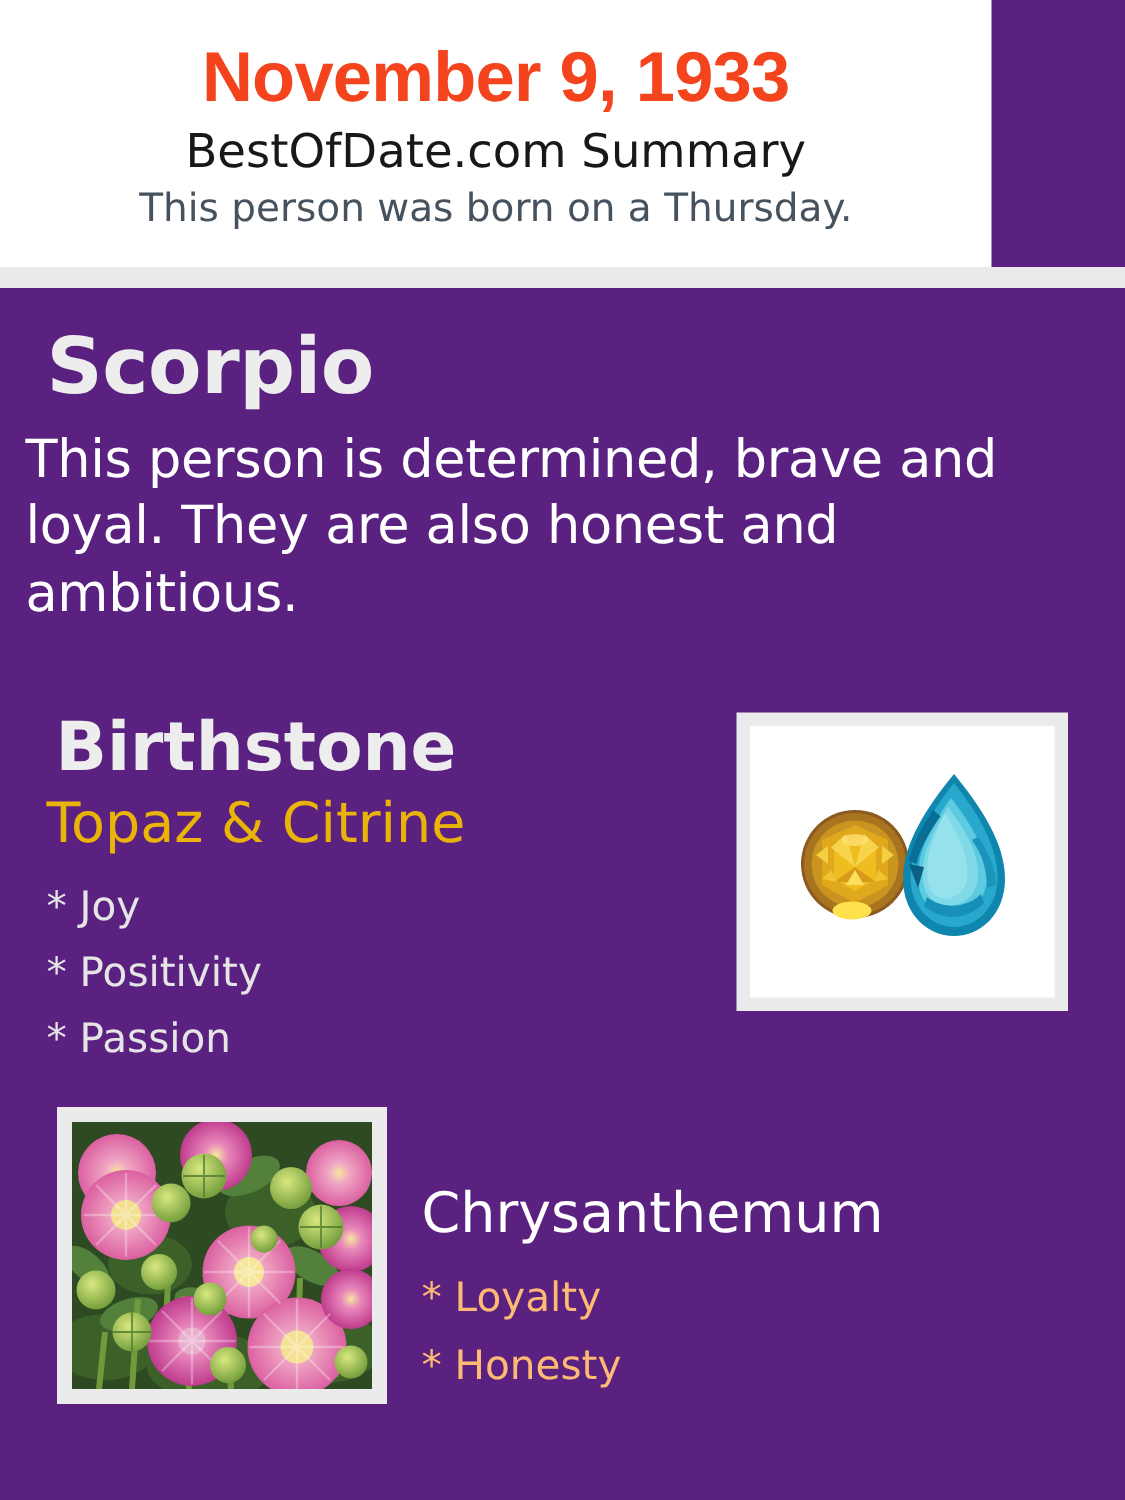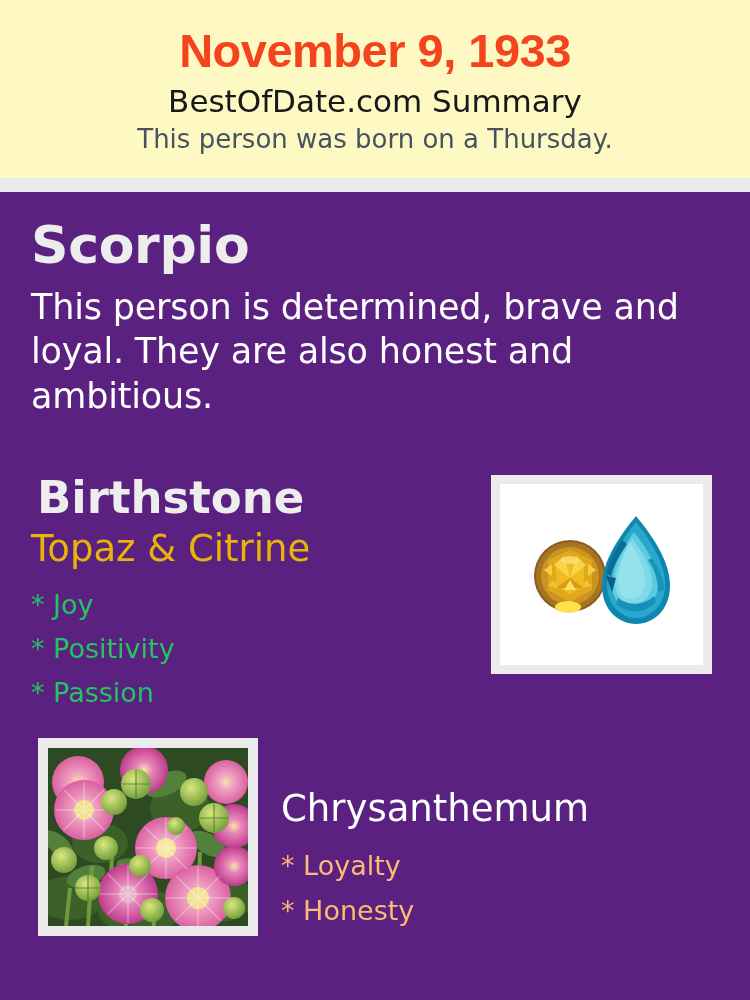--- a/index.html
+++ b/index.html
@@ -20,23 +20,23 @@
     width: 750px;
     height: 1000px;
     background: #5a2180;
     overflow: hidden;
   }
 
   
   .header {
     position: absolute;
     left: 0; top: 0;
-    width: 750px;
+    width: 661px;
     height: 178px;
-    background: #fef9c3;
+    background: #ffffff;
     text-align: center;
     box-sizing: border-box;
   }
   .header-date {
     margin: 0;
     padding-top: 24px;
     font-size: 47px;
     font-weight: bold;
     letter-spacing: -0.5px;
     color: #f4441e;
@@ -83,21 +83,21 @@
     top: 26px;
     margin: 0;
     font-size: 52px;
     font-weight: bold;
     color: #ededed;
     line-height: 1.05;
     letter-spacing: -0.3px;
   }
   .sign-desc {
     position: absolute;
-    left: 31px;
+    left: 17px;
     top: 93px;
     width: 665px;
     margin: 0;
     font-size: 35px;
     font-weight: normal;
     color: #ffffff;
     line-height: 1.27;
     letter-spacing: -0.2px;
   }
 
@@ -125,21 +125,21 @@
   .stone-list {
     position: absolute;
     left: 31px;
     top: 391px;
     margin: 0;
     padding: 0;
     list-style: none;
   }
   .stone-list li {
     font-size: 27px;
-    color: #22c55e;
+    color: #e5e5e5;
     line-height: 1.63;
     white-space: nowrap;
   }
 
   
   .flower-title {
     position: absolute;
     left: 285px;
     top: 538px;
     margin: 0;

